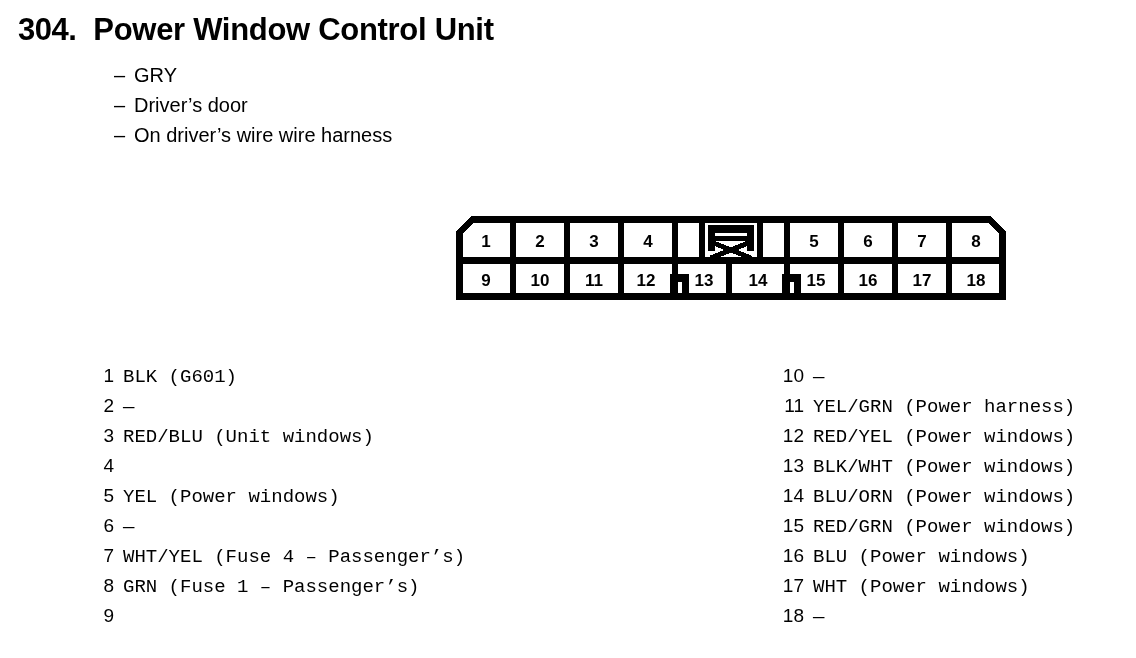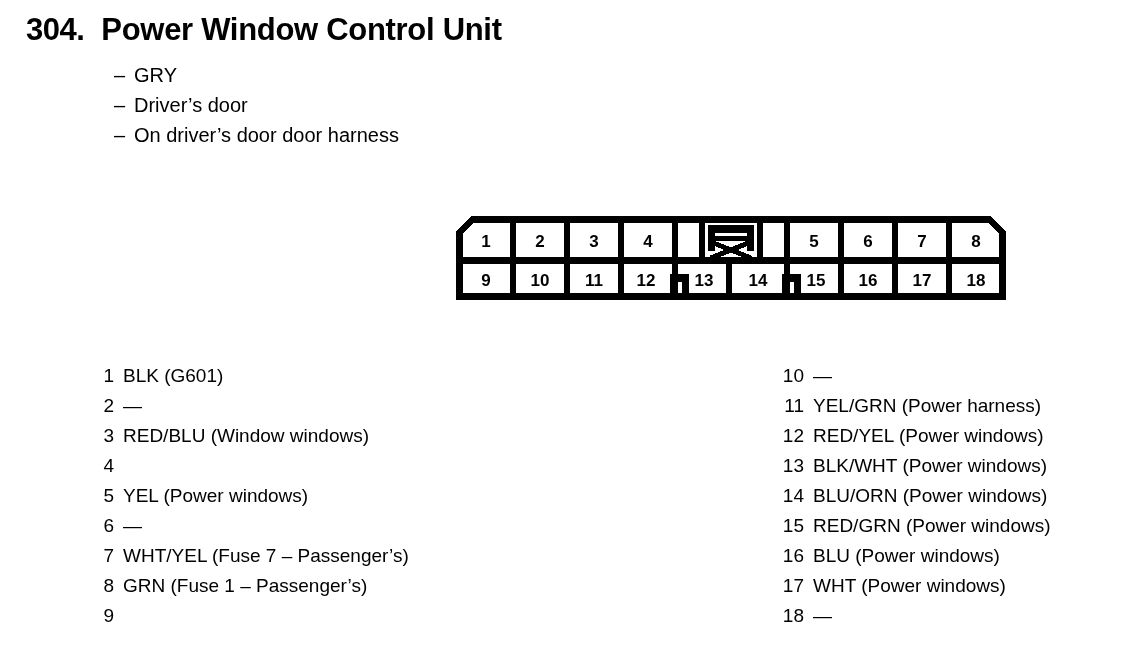--- a/index.html
+++ b/index.html
@@ -12,21 +12,21 @@
     height: 658px;
     position: relative;
     font-family: "Liberation Sans", sans-serif;
     color: #000000;
     overflow: hidden;
   }
 
   
   .title-row {
     position: absolute;
-    left: 26px;
+    left: 18px;
     top: 12px;
     display: flex;
     align-items: baseline;
     white-space: nowrap;
   }
   .title-num {
     font-size: 31px;
     font-weight: bold;
     letter-spacing: -0.5px;
   }
@@ -88,20 +88,21 @@
   }
   .pin-num {
     width: 26px;
     flex: none;
     text-align: right;
     font-size: 19px;
   }
   .pin-desc {
     margin-left: 9px;
     font-size: 19px;
+    font-family: Liberation Mono, monospace;
   }
 </style>
 </head>
 <body>
 
 <div class="title-row">
   <span class="title-num">304.</span>
   <span class="title-text">Power Window Control Unit</span>
 </div>
 
@@ -109,21 +110,21 @@
   <div class="subtitle-line">
     <span class="sub-dash">–</span>
     <span>GRY</span>
   </div>
   <div class="subtitle-line">
     <span class="sub-dash">–</span>
     <span>Driver’s door</span>
   </div>
   <div class="subtitle-line">
     <span class="sub-dash">–</span>
-    <span>On driver’s door door harness</span>
+    <span>On driver’s wire wire harness</span>
   </div>
 </div>
 
 <div class="connector">
   <svg width="550" height="84" viewBox="0 0 550 84" shape-rendering="crispEdges">
 
     <path fill="none" stroke="#000000" stroke-width="7" d="M 3.5 80.5
              L 3.5 16.5
              L 16.5 3.5
              L 533.5 3.5
@@ -202,36 +203,36 @@
   <div class="pin-row">
     <span class="pin-num">1</span>
     <span class="pin-desc">BLK (G601)</span>
   </div>
   <div class="pin-row">
     <span class="pin-num">2</span>
     <span class="pin-desc">—</span>
   </div>
   <div class="pin-row">
     <span class="pin-num">3</span>
-    <span class="pin-desc">RED/BLU (Window windows)</span>
+    <span class="pin-desc">RED/BLU (Unit windows)</span>
   </div>
   <div class="pin-row">
     <span class="pin-num">4</span>
   </div>
   <div class="pin-row">
     <span class="pin-num">5</span>
     <span class="pin-desc">YEL (Power windows)</span>
   </div>
   <div class="pin-row">
     <span class="pin-num">6</span>
     <span class="pin-desc">—</span>
   </div>
   <div class="pin-row">
     <span class="pin-num">7</span>
-    <span class="pin-desc">WHT/YEL (Fuse 7 – Passenger’s)</span>
+    <span class="pin-desc">WHT/YEL (Fuse 4 – Passenger’s)</span>
   </div>
   <div class="pin-row">
     <span class="pin-num">8</span>
     <span class="pin-desc">GRN (Fuse 1 – Passenger’s)</span>
   </div>
   <div class="pin-row">
     <span class="pin-num">9</span>
   </div>
 </div>
 

